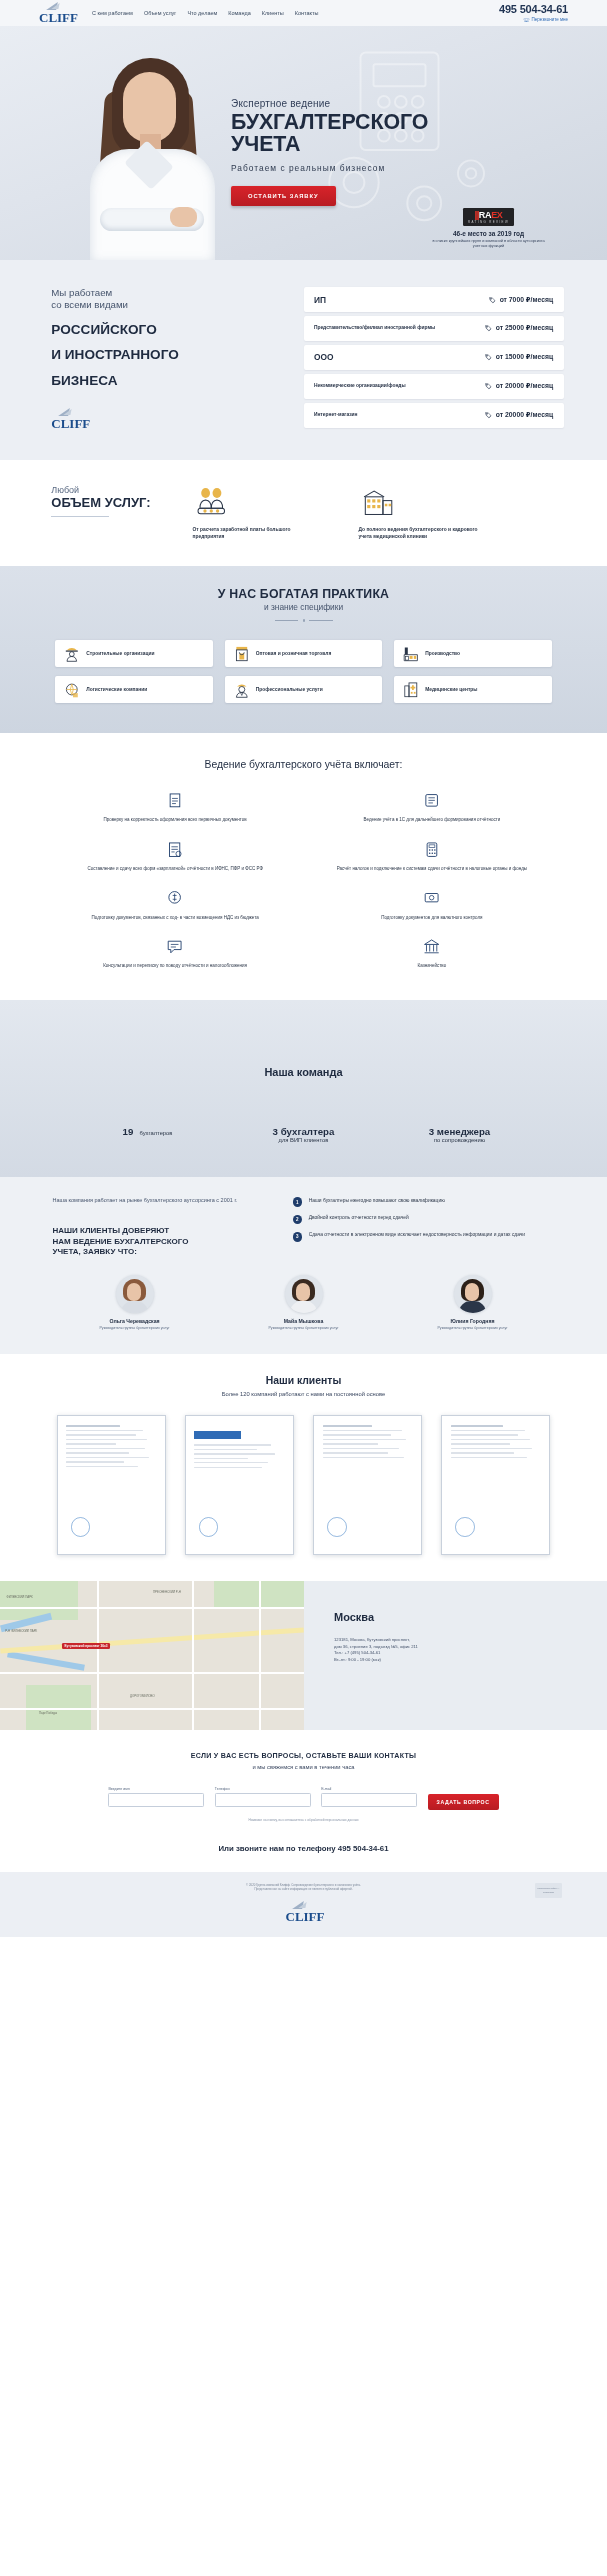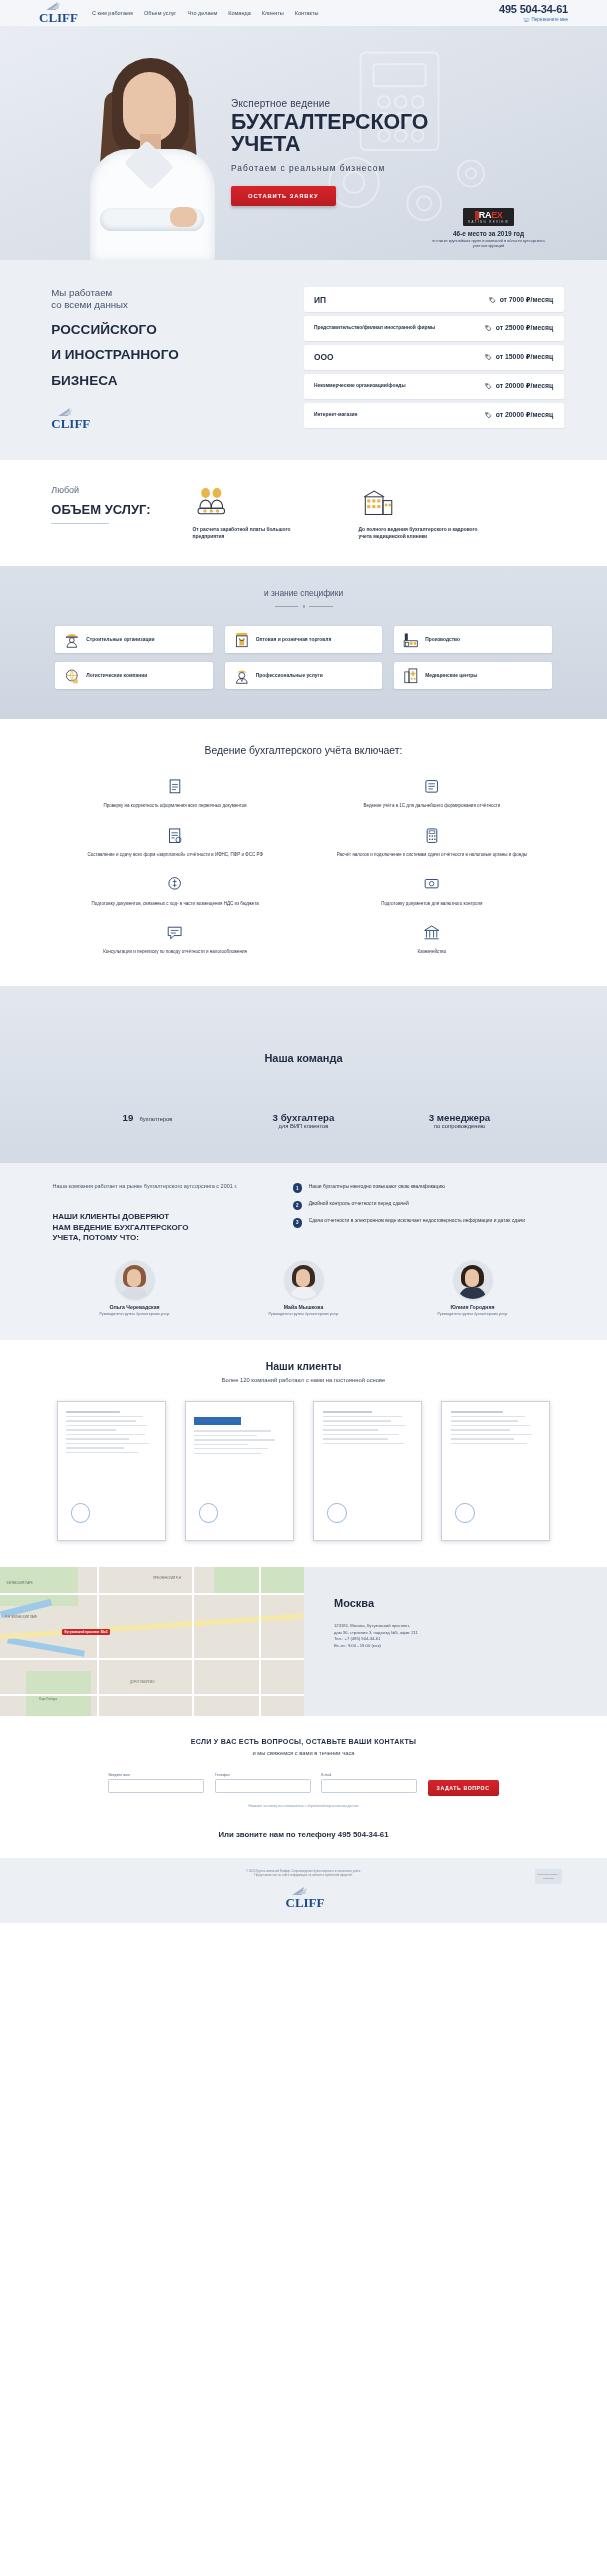--- a/index.html
+++ b/index.html
@@ -238,21 +238,21 @@
     font-size: 6.8px; font-weight: bold; color:#1f2b40;
     display:flex; align-items:center; gap:3.9px;
   }
   .tag-ic { color:#2d3b52; font-size: 5.8px; }
 
   
   .sec-vol { background:#fff; padding: 25px 0 26px; }
   .vol-flex { display:flex; align-items:flex-start; }
   .vol-left { width: 149px; padding-left:7.8px; }
   .vol-pre { font-size:9px; color:#5a6a83; }
-  .vol-h { font-size:13px; font-weight:bold; color:#1f2b40; margin-top:7px; }
+  .vol-h { font-size:13px; font-weight:bold; color:#1f2b40; margin-top:0; }
   .vol-rule { width:58px; height:0.6px; background:#c2cbd8; margin-top:5.2px; }
   .vol-items { display:flex; gap:43px; padding-top: 2.6px; }
   .vol-item { width:123px; }
   .vol-ic { height:29px; margin-bottom:6.5px; }
   .vol-txt { font-size:4.9px; color:#2b3648; line-height:7.1px; font-weight:bold; }
 
   
   .sec-practice {
     background: linear-gradient(180deg,#dbe1ea 0%, #cdd5e0 100%);
     padding: 21px 0 30px;
@@ -520,21 +520,21 @@
       </div>
       <div class="raex-l1">46-е место за 2019 год</div>
       <div class="raex-l2">в списке крупнейших групп и компаний в области аутсорсинга учетных функций</div>
     </div>
   </div>
 
   <div class="sec-biz">
     <div class="inner biz-flex">
       <div class="biz-left">
         <div class="biz-pre">Мы работаем</div>
-        <div class="biz-pre">со всеми данных</div>
+        <div class="biz-pre">со всеми видами</div>
         <div class="biz-h">РОССИЙСКОГО</div>
         <div class="biz-h">И ИНОСТРАННОГО</div>
         <div class="biz-h">БИЗНЕСА</div>
         <div class="biz-logo logo">
           <span class="wave"></span>
             <span class="wave2"></span>
           <span class="word">CLIFF</span>
         </div>
       </div>
 
@@ -614,20 +614,21 @@
               <rect x="47" y="25" width="4" height="4" fill="#e8b54a"></rect>
           </svg>
           <div class="vol-txt">До полного ведения бухгалтерского и кадрового учета медицинской клиники</div>
         </div>
       </div>
     </div>
   </div>
 
   <div class="sec-practice">
     <div class="inner">
+      <div class="pr-h">У НАС БОГАТАЯ ПРАКТИКА</div>
       <div class="pr-s">и знание специфики</div>
       <div class="divider-dot">
           <span></span>
         </div>
 
       <div class="cards">
         <div class="card">
           <svg class="card-ic" viewBox="0 0 26 28">
             <path d="M4 9 q9-8 18 0z" fill="#e8b54a"></path>
               <rect x="3" y="9" width="20" height="2" fill="#2b3648"></rect>
@@ -777,21 +778,21 @@
     </div>
   </div>
 
   <div class="sec-trust">
     <div class="inner">
       <div class="trust-top">
         <div class="trust-left">
           <div class="tl-p">Наша компания работает на рынке бухгалтерского аутсорсинга с 2001 г.</div>
           <div class="tl-h">НАШИ КЛИЕНТЫ ДОВЕРЯЮТ</div>
           <div class="tl-h" style="margin-top:0">НАМ ВЕДЕНИЕ БУХГАЛТЕРСКОГО</div>
-          <div class="tl-h" style="margin-top:0">УЧЕТА, ПОТОМУ ЧТО:</div>
+          <div class="tl-h" style="margin-top:0">УЧЕТА, ЗАЯВКУ ЧТО:</div>
         </div>
         <div class="trust-right">
           <div class="tr-item">
             <span class="tr-num">1</span>
             <span class="tr-txt">Наши бухгалтеры ежегодно повышают свою квалификацию</span>
           </div>
           <div class="tr-item">
             <span class="tr-num">2</span>
             <span class="tr-txt">Двойной контроль отчетности перед сдачей</span>
           </div>

